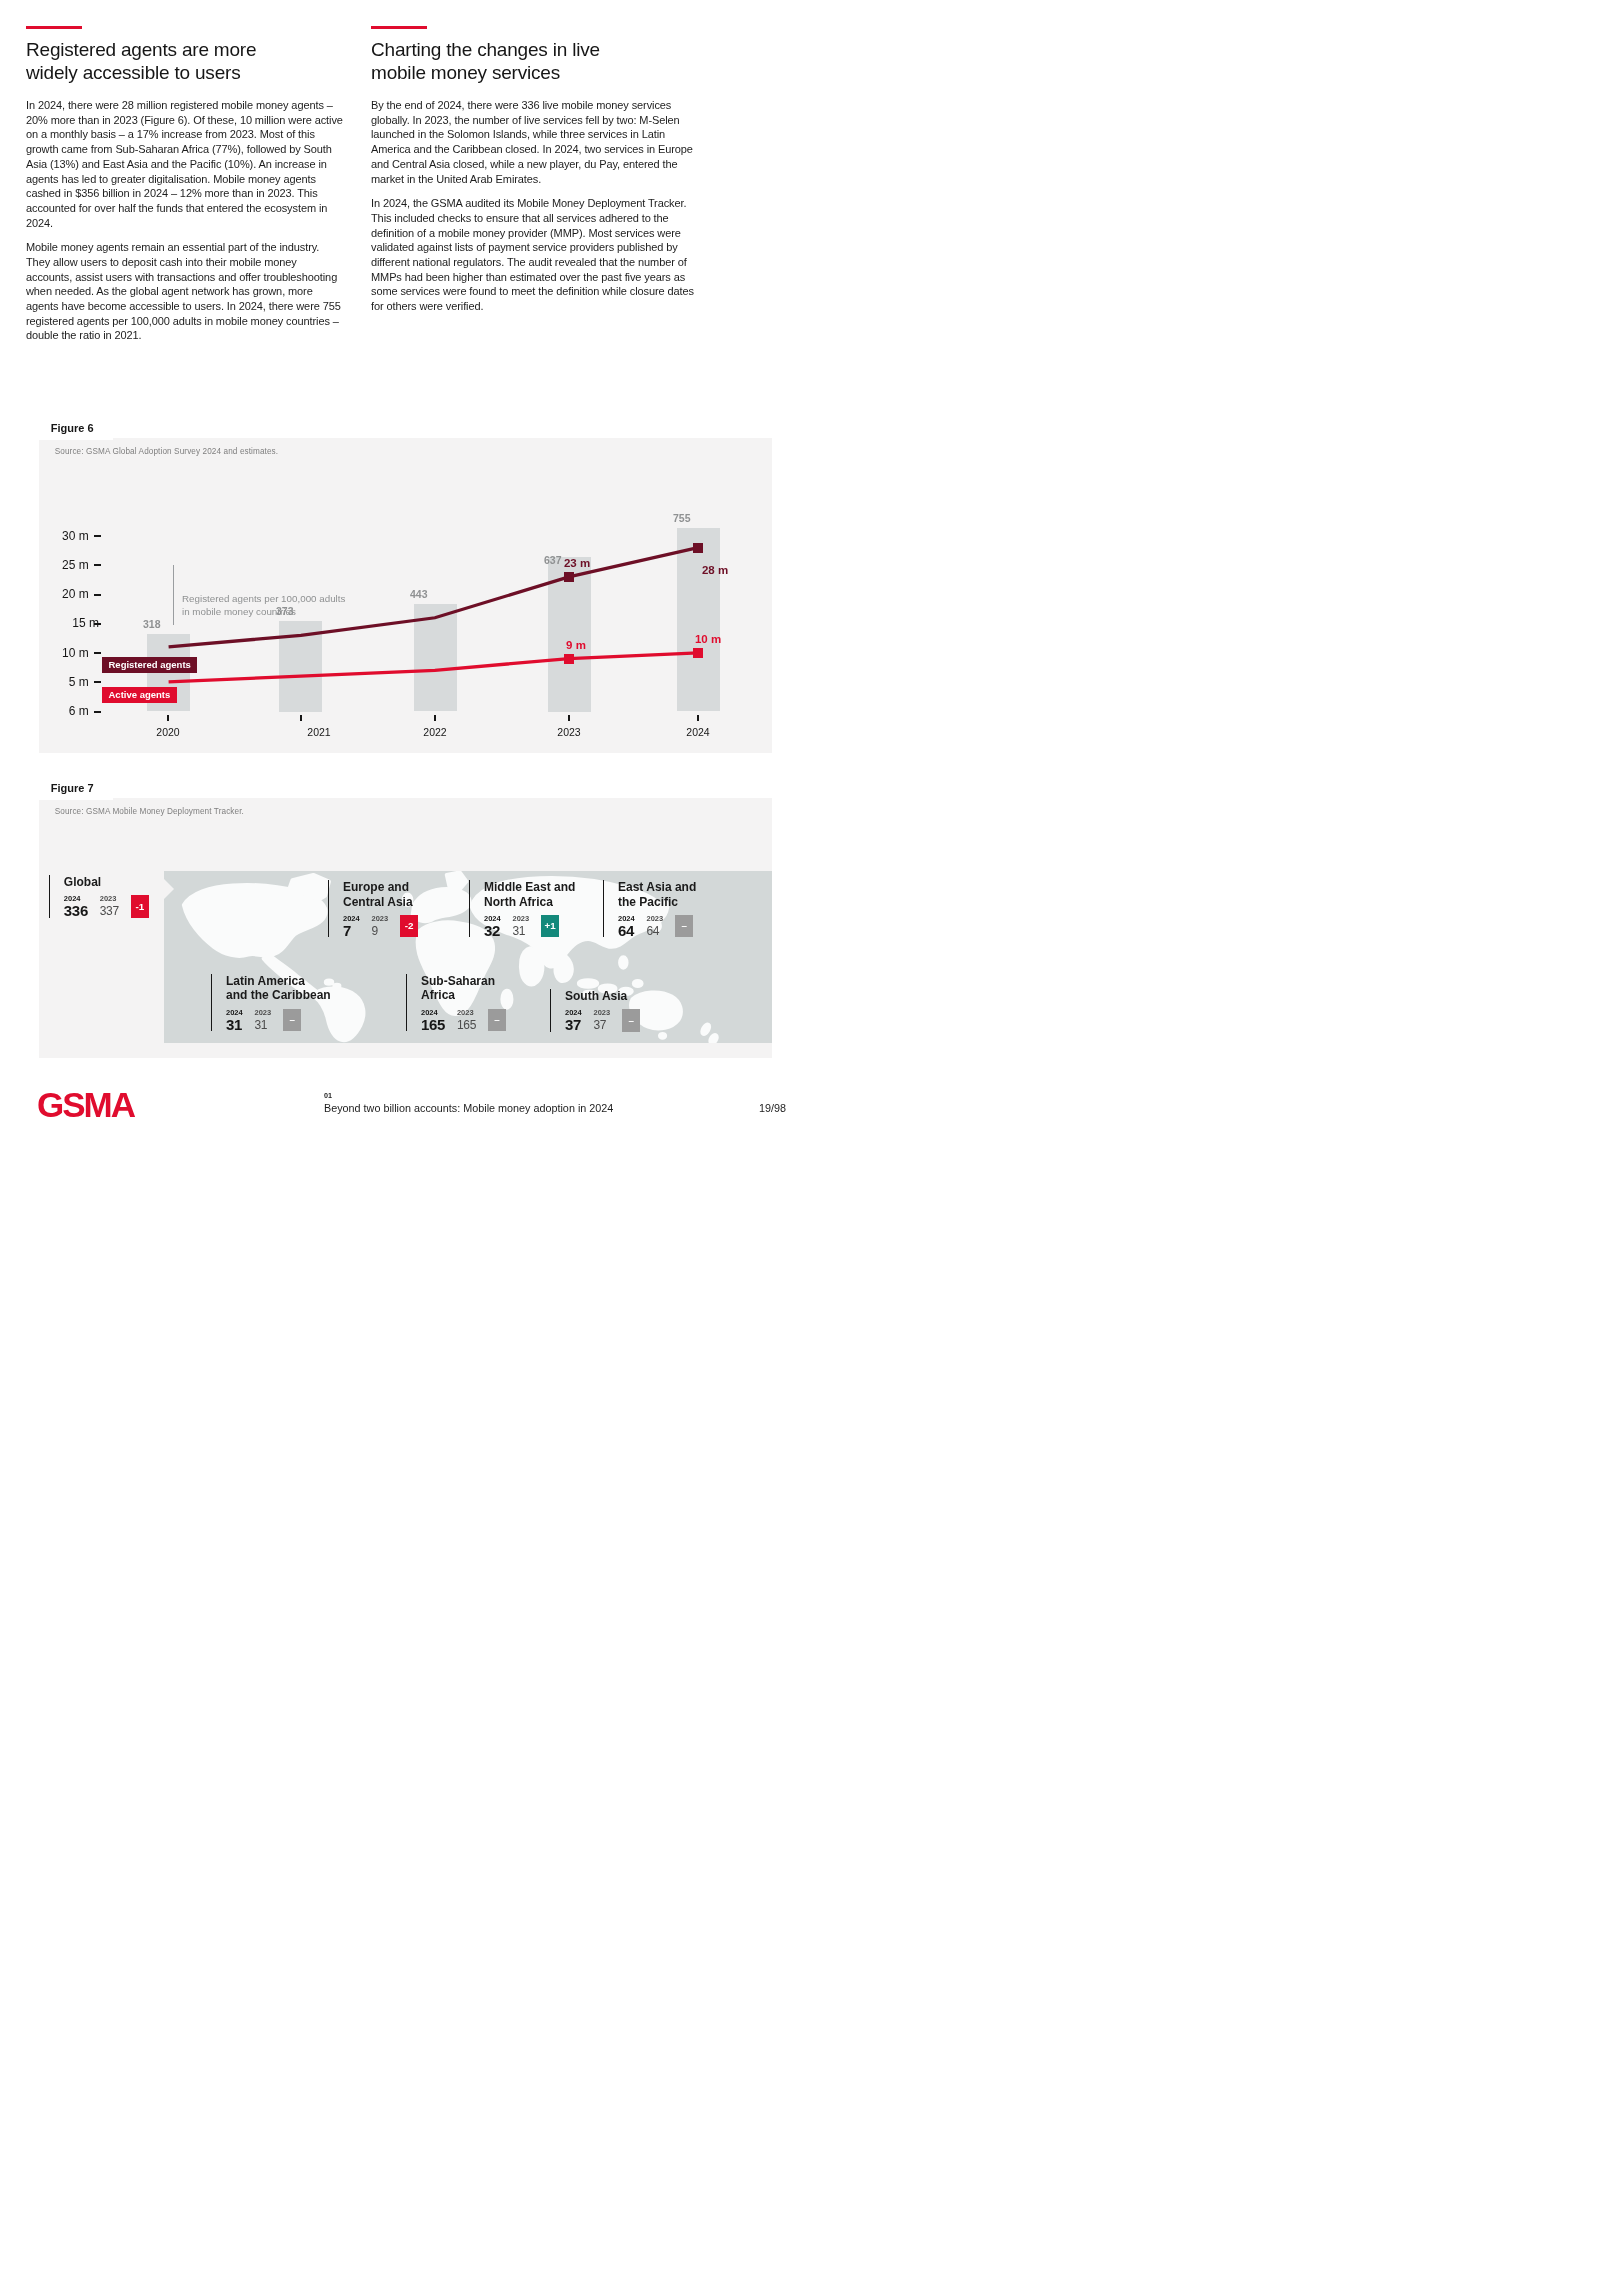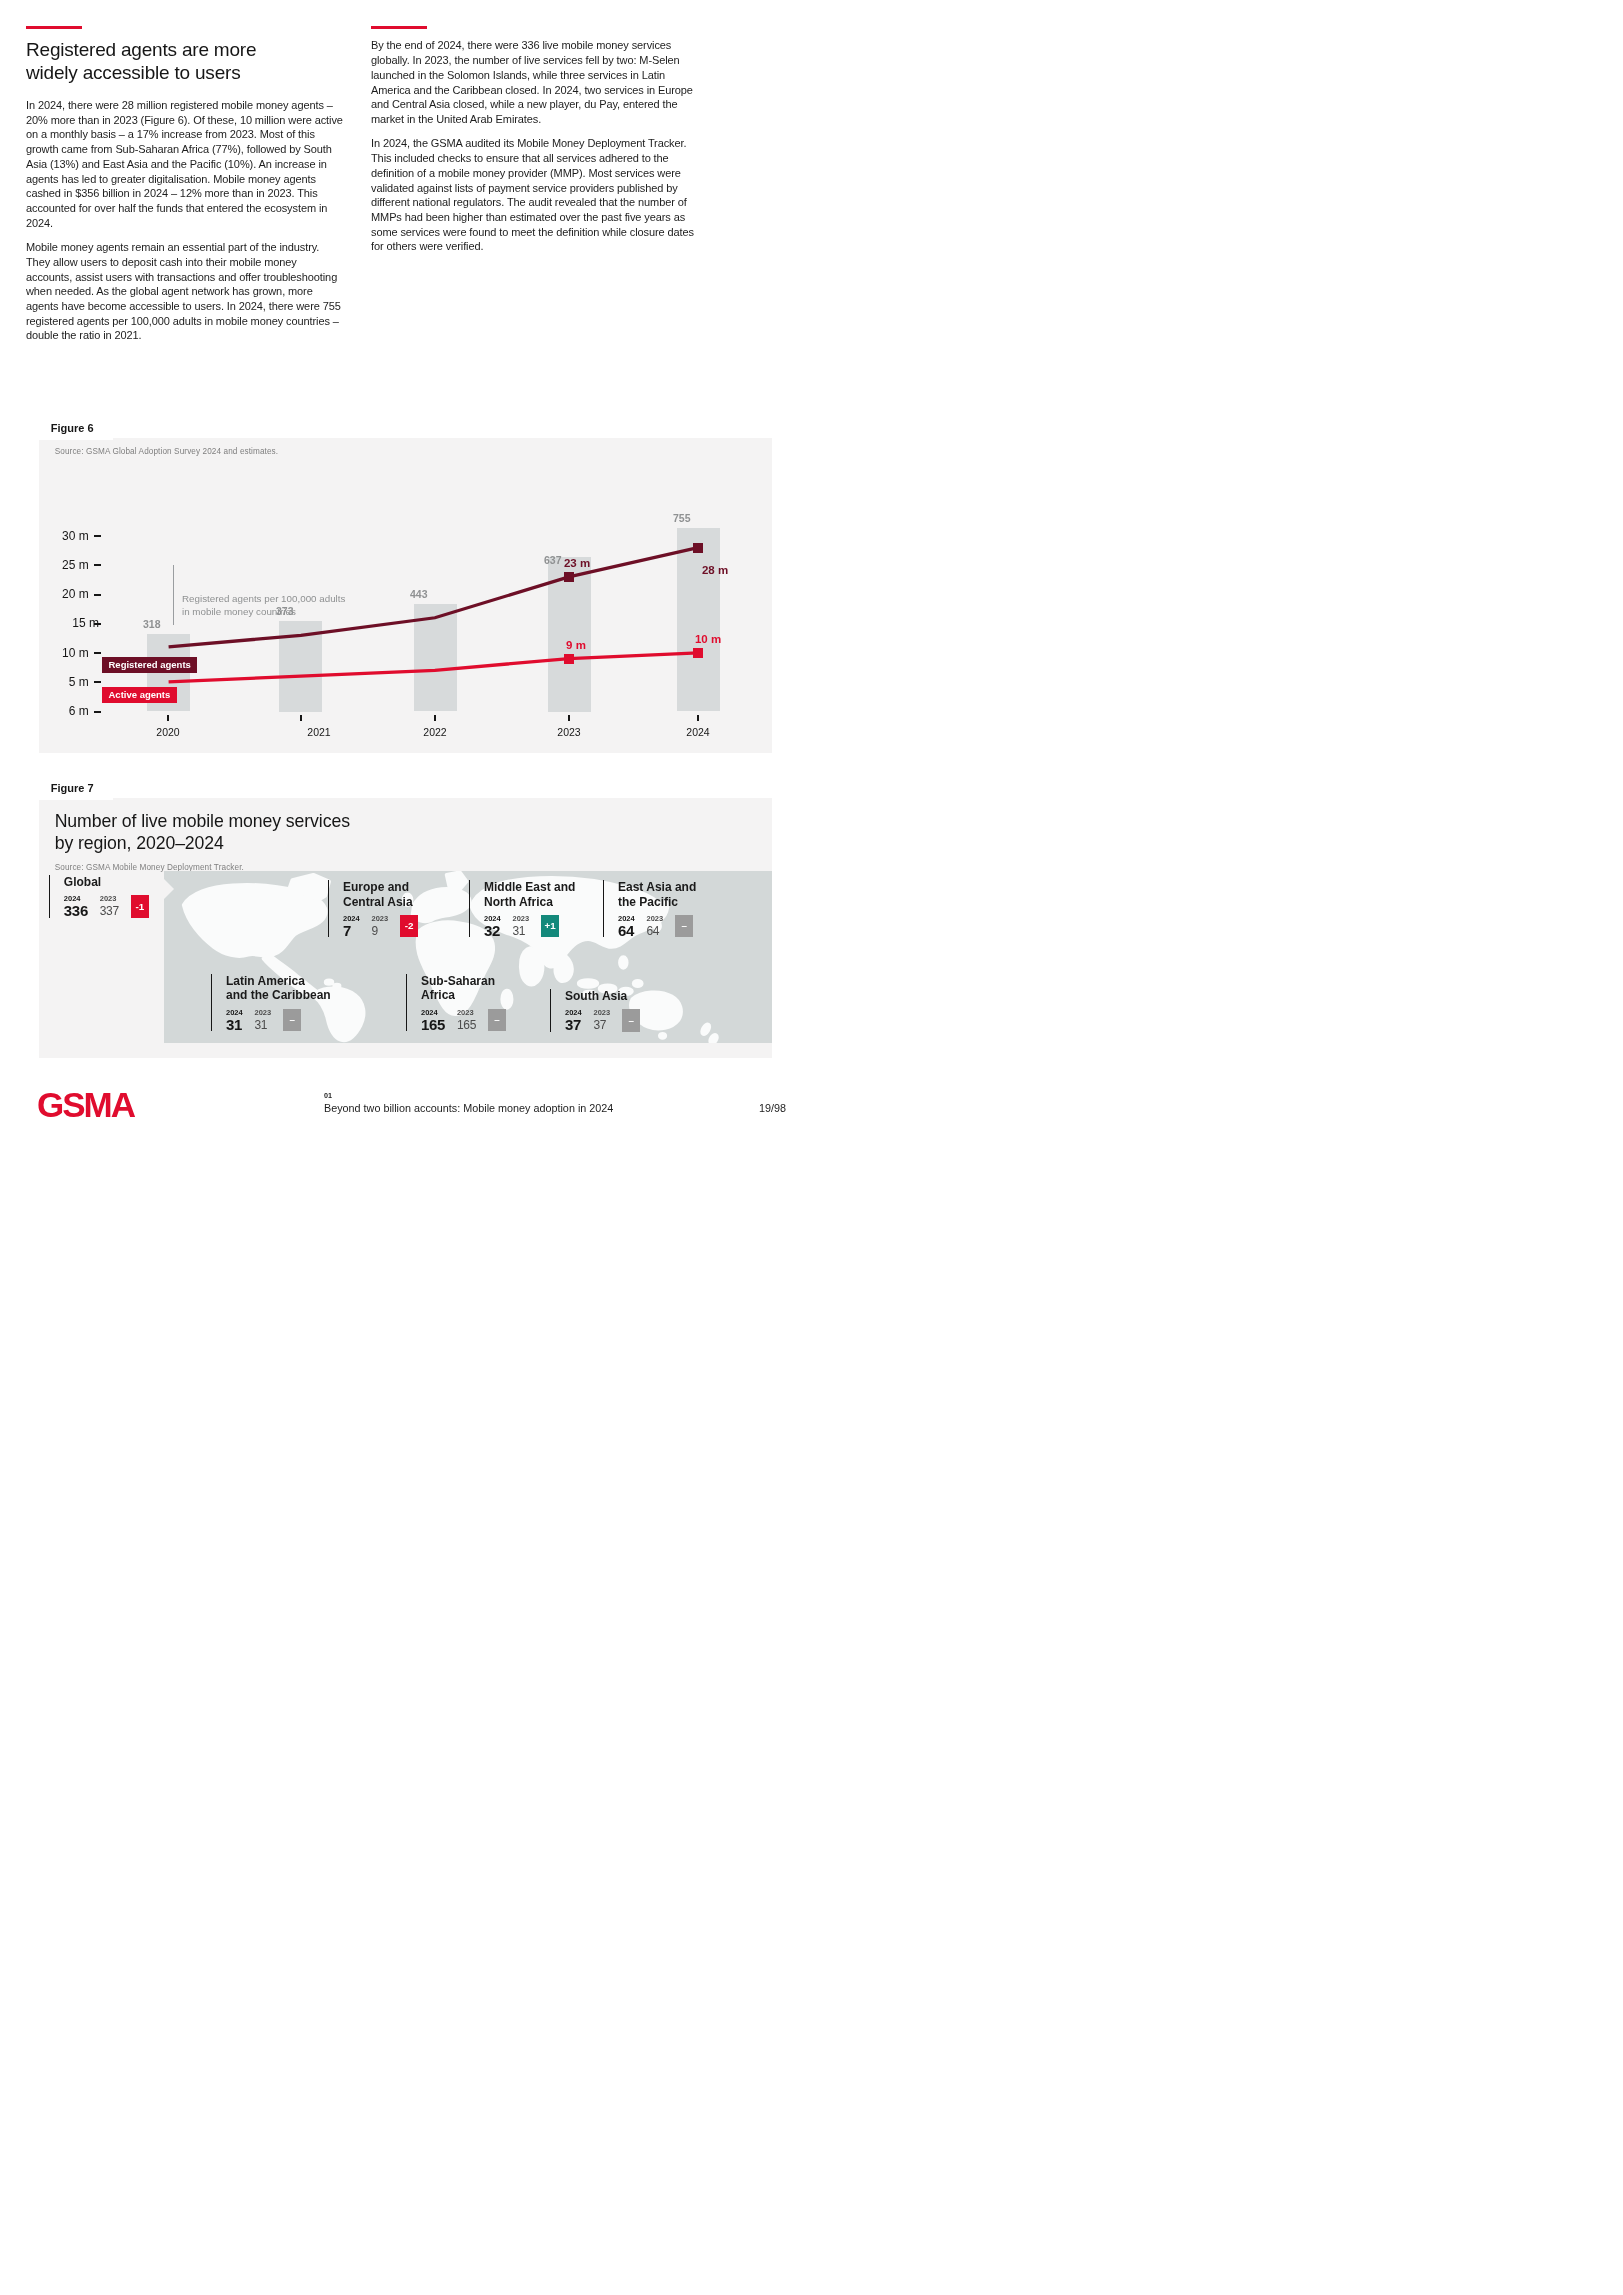--- a/index.html
+++ b/index.html
@@ -83,20 +83,22 @@
   <section class="col col-left">
     <div class="red-rule"></div>
     <h2>Registered agents are more
 widely accessible to users</h2>
     <p>In 2024, there were 28 million registered mobile money agents – 20% more than in 2023 (Figure 6). Of these, 10 million were active on a monthly basis – a 17% increase from 2023. Most of this growth came from Sub-Saharan Africa (77%), followed by South Asia (13%) and East Asia and the Pacific (10%). An increase in agents has led to greater digitalisation. Mobile money agents cashed in $356 billion in 2024 – 12% more than in 2023. This accounted for over half the funds that entered the ecosystem in 2024.</p>
     <p>Mobile money agents remain an essential part of the industry. They allow users to deposit cash into their mobile money accounts, assist users with transactions and offer troubleshooting when needed. As the global agent network has grown, more agents have become accessible to users. In 2024, there were 755 registered agents per 100,000 adults in mobile money countries – double the ratio in 2021.</p>
   </section>
 
   <section class="col col-right">
     <div class="red-rule"></div>
+    <h2>Charting the changes in live
+mobile money services</h2>
     <p>By the end of 2024, there were 336 live mobile money services globally. In 2023, the number of live services fell by two: M-Selen launched in the Solomon Islands, while three services in Latin America and the Caribbean closed. In 2024, two services in Europe and Central Asia closed, while a new player, du Pay, entered the market in the United Arab Emirates.</p>
     <p>In 2024, the GSMA audited its Mobile Money Deployment Tracker. This included checks to ensure that all services adhered to the definition of a mobile money provider (MMP). Most services were validated against lists of payment service providers published by different national regulators. The audit revealed that the number of MMPs had been higher than estimated over the past five years as some services were found to meet the definition while closure dates for others were verified.</p>
   </section>
 
   <section class="panel fig6">
     <div class="fig-tab">Figure 6</div>
     <div class="fig-source">Source: GSMA Global Adoption Survey 2024 and estimates.</div>
     <div class="chart" id="fig6-chart">
         <div class="ytick-label" style="left: 11.8px; top: 267px;">6 m</div>
         <div class="ytick-dash" style="left: 55px; top: 273px;"></div>
@@ -147,22 +149,20 @@
         <div class="mlabel" style="left: 537px; top: 213px; color: rgb(224, 12, 46); transform: translate(-50%, -100%);">9 m</div>
         <div class="marker s2" style="left: 654px; top: 210px; background: rgb(224, 12, 46);"></div>
         <div class="mlabel" style="left: 669px; top: 207px; color: rgb(224, 12, 46); transform: translate(-50%, -100%);">10 m</div>
         <div class="legend-chip" style="left: 63px; top: 219px; background: rgb(109, 15, 38);">Registered agents</div>
         <div class="legend-chip" style="left: 63px; top: 249px; background: rgb(224, 12, 46);">Active agents</div>
       </div>
   </section>
 
   <section class="panel fig7">
     <div class="fig-tab">Figure 7</div>
-    <h3 class="fig-title">Number of live mobile money services
-by region, 2020–2024</h3>
     <div class="fig-source">Source: GSMA Mobile Money Deployment Tracker.</div>
     <div class="map-band">
       <svg width="608" height="172" viewBox="0 0 929 263">
         <g fill="#FAFBFB" stroke="#FAFBFB" stroke-width="6" stroke-linejoin="round">
           <path d="M186,42 L196,14 L228,6 L252,16 L246,38 L222,52 L198,54 Z"></path>
           <path d="M30,52 C40,34 70,24 105,22 C150,19 200,26 228,40 C248,50 252,64 240,76 C228,88 206,88 196,100 C186,112 180,124 166,128 C150,133 140,124 128,128 C112,133 92,128 76,116 C56,101 36,78 30,52 Z"></path>
           <path d="M160,128 C175,140 190,150 202,160 C212,168 222,176 232,184 L222,190 C208,184 194,172 182,162 C170,152 158,142 152,134 Z"></path>
           <path d="M232,186 C250,176 276,178 292,190 C306,201 308,220 300,236 C293,250 282,262 270,258 C259,254 253,240 250,226 C246,210 238,198 230,192 Z"></path>
           <path d="M382,52 C390,38 406,30 424,28 C444,26 462,32 466,42 C470,52 460,60 448,64 C434,69 420,68 410,74 C398,80 386,76 380,66 Z"></path>
           <path d="M432,6 L452,2 L462,16 L450,30 L436,24 Z"></path>

